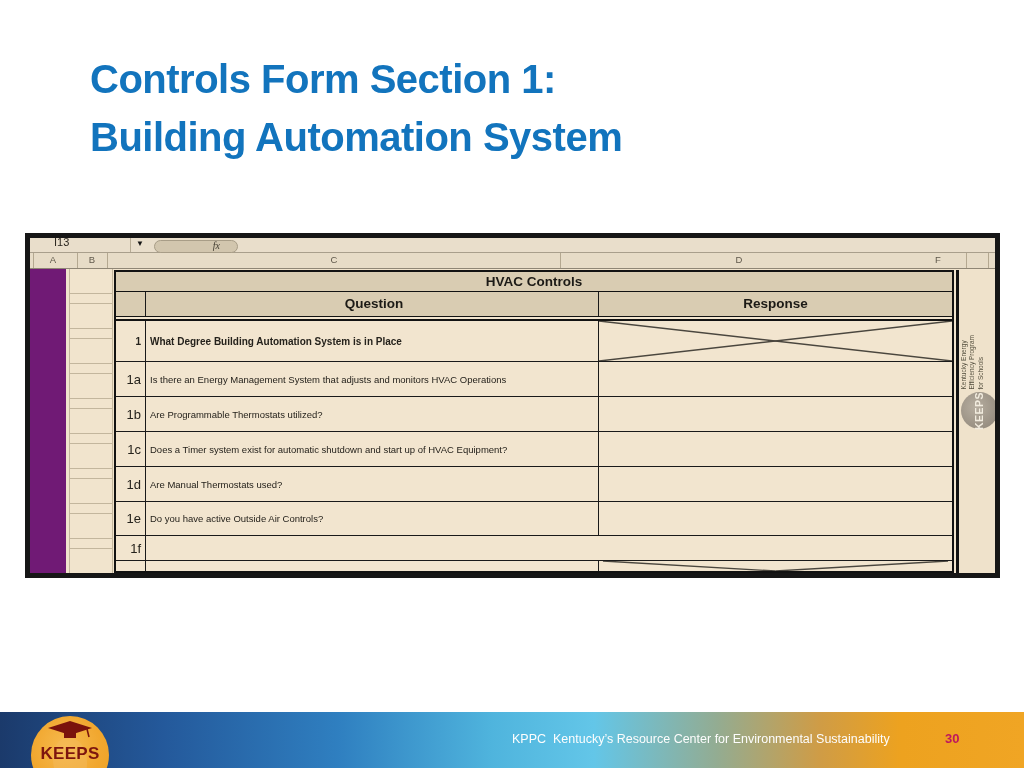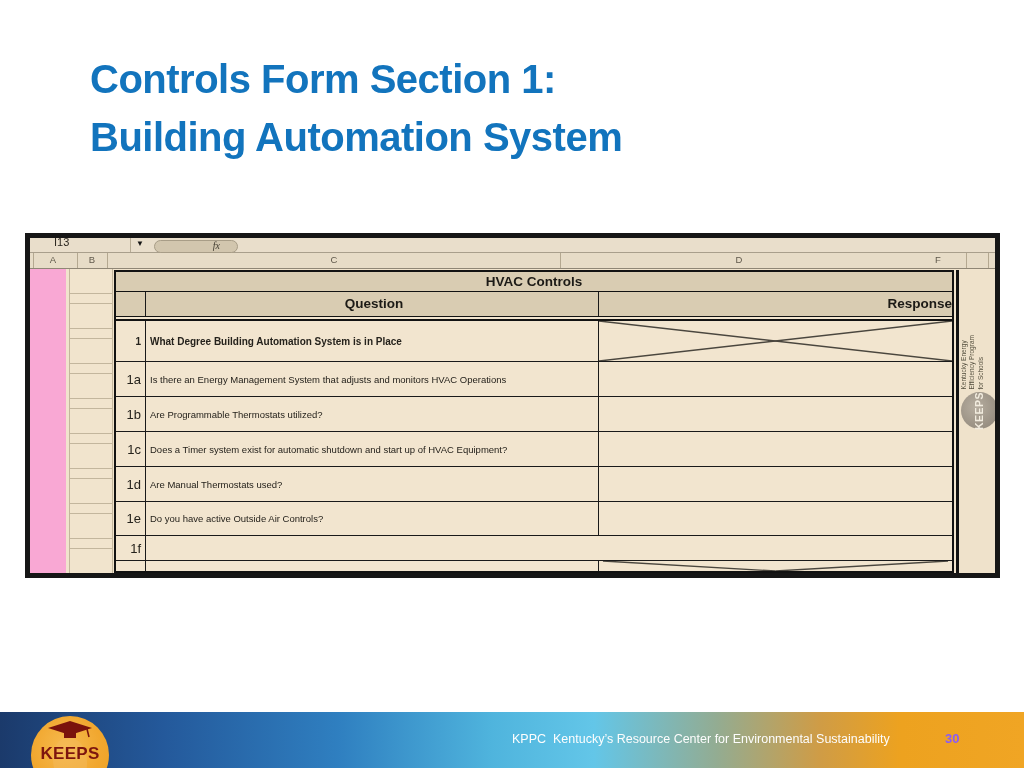--- a/index.html
+++ b/index.html
@@ -6,21 +6,21 @@
   html,body { width:1024px; height:768px; overflow:hidden; background:#fff;
               font-family:"Liberation Sans", sans-serif; position:relative; }
 
   
   .title { position:absolute; left:90px; top:50px; font-size:40px; font-weight:bold;
            color:#1274bd; line-height:1.45; letter-spacing:-0.5px; }
   .title span { display:block; }
 
   
   .shot { position:absolute; left:25px; top:233px; width:975px; height:345px;
-          border:5px solid #161616; background:#f9a8d4; overflow:hidden;
+          border:5px solid #161616; background:#701a75; overflow:hidden;
           font-family:"Liberation Sans", sans-serif; }
 
   
   .nb-row { position:absolute; left:0; top:0; width:100%; height:15px;
             background:#e9decb; border-bottom:1px solid #a99f8c; }
   .nb-val { position:absolute; left:24px; top:-2px; font-size:11px; color:#2a261f; }
   .nb-sep { position:absolute; left:100px; top:0; width:1px; height:14px; background:#b7ab94; }
   .nb-arrow { position:absolute; left:106px; top:1px; font-size:8px; color:#141414; }
   .fx-tab { position:absolute; left:124px; top:2px; width:84px; height:13px;
             background:#d2c6ae; border:1px solid #a89d87; border-radius:8px; }
@@ -78,21 +78,21 @@
             border-right:1px solid #c3b69d;
             background-image:repeating-linear-gradient(to bottom,
               transparent 0 27px, #c3b69d 27px 28px); }
 
   
   .bar { position:absolute; left:0; top:712px; width:1024px; height:56px;
          background:linear-gradient(90deg,#1b3a6b 0%,#24599b 16%,#2f7fc0 33%,
             #4fb4dd 48%,#63c6e8 58%,#93ac92 70%,#cf9c46 80%,#eda21f 88%,#f0a524 100%); }
   .foot-text { position:absolute; left:512px; top:732px; font-size:12.5px; color:#fdfdfd;
                white-space:pre; }
-  .page-num { position:absolute; left:945px; top:731px; font-size:13px; font-weight:bold; color:#8b5cf6; }
+  .page-num { position:absolute; left:945px; top:731px; font-size:13px; font-weight:bold; color:#be185d; }
 
   .keeps { position:absolute; left:31px; top:716px; width:78px; height:78px; border-radius:50%;
            background:radial-gradient(circle at 45% 40%, #f6bb50 0%, #f1a72f 55%, #ec9f1f 100%);
            z-index:5; }
   .keeps::before { content:""; position:absolute; left:22px; top:22px; width:34px; height:48px;
                    background:#f3b95c; opacity:0.5; border-radius:45% 55% 50% 60%; }
   .keeps .cap { position:absolute; left:50%; top:4px; transform:translateX(-50%); }
   .keeps .kt { position:absolute; left:0; top:28px; width:100%; text-align:center;
                font-weight:bold; font-size:17px; letter-spacing:0.3px; color:#7d150e; }
 </style>
@@ -131,21 +131,21 @@
 
   <div class="grid">
     <div class="colA"></div>
 
     <div class="tbl">
       <div class="t-title">HVAC Controls</div>
 
       <div class="t-head">
         <div class="cb"></div>
         <div class="cc hc" style="justify-content:center">Question</div>
-        <div class="cd hc" style="line-height:24px;text-align:right">Response</div>
+        <div class="cd hc" style="line-height:24px;text-align:center">Response</div>
       </div>
       <div class="dbl"></div>
 
       <div class="t-row" style="height:41px">
         <div class="cb bold">1</div>
         <div class="cc bold">What Degree Building Automation System is in Place</div>
         <div class="cd">
           <svg viewBox="0 0 356 39" preserveAspectRatio="none">
             <line x1="0" y1="0" x2="356" y2="39" stroke="#4a463e" stroke-width="1.4"></line>
             <line x1="0" y1="39" x2="356" y2="0" stroke="#4a463e" stroke-width="1.4"></line>

